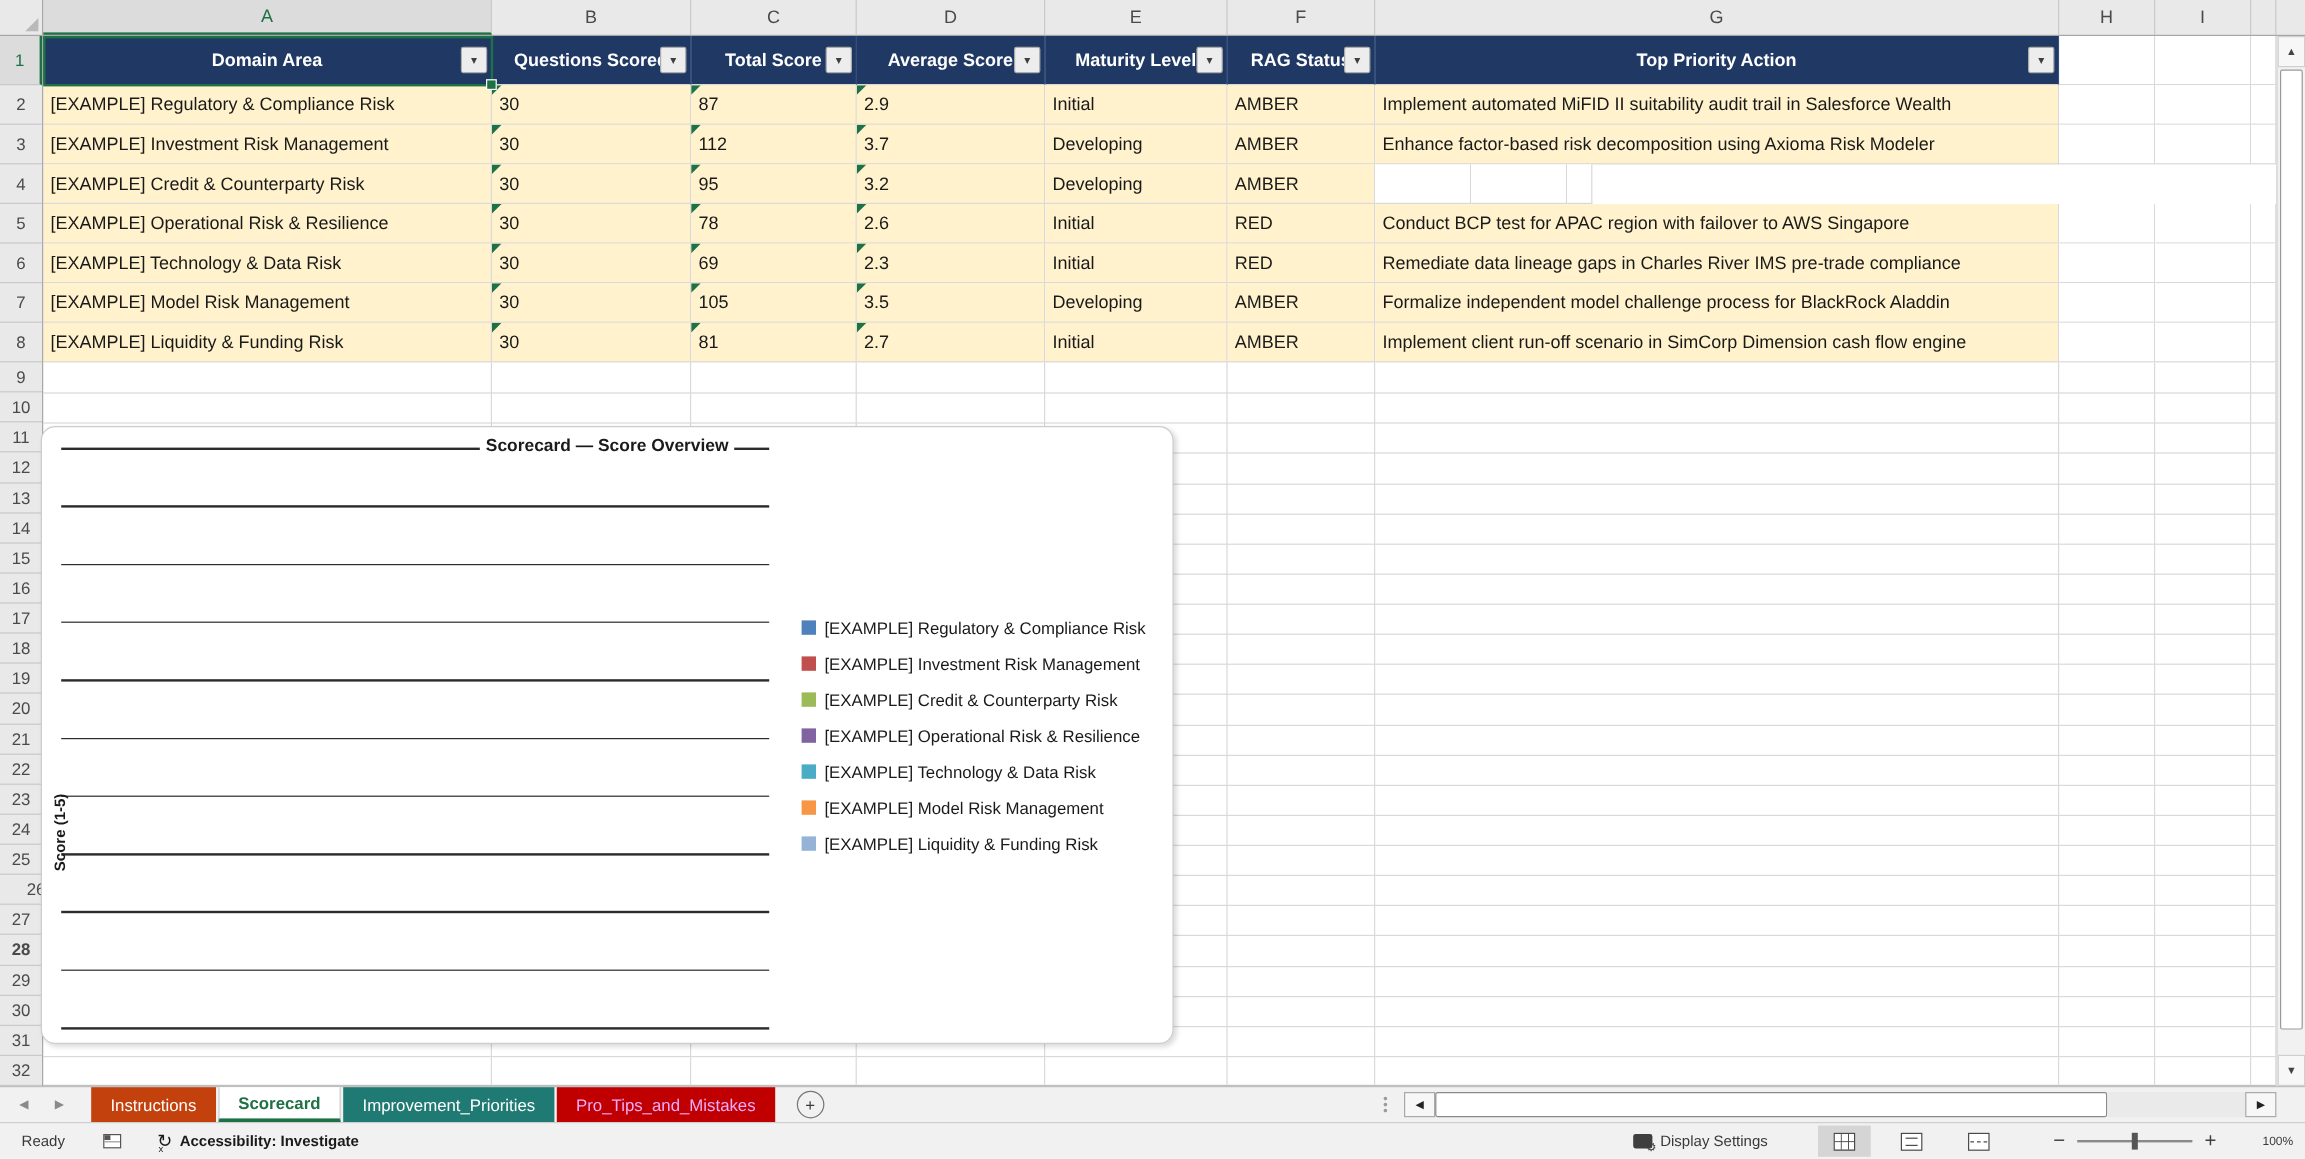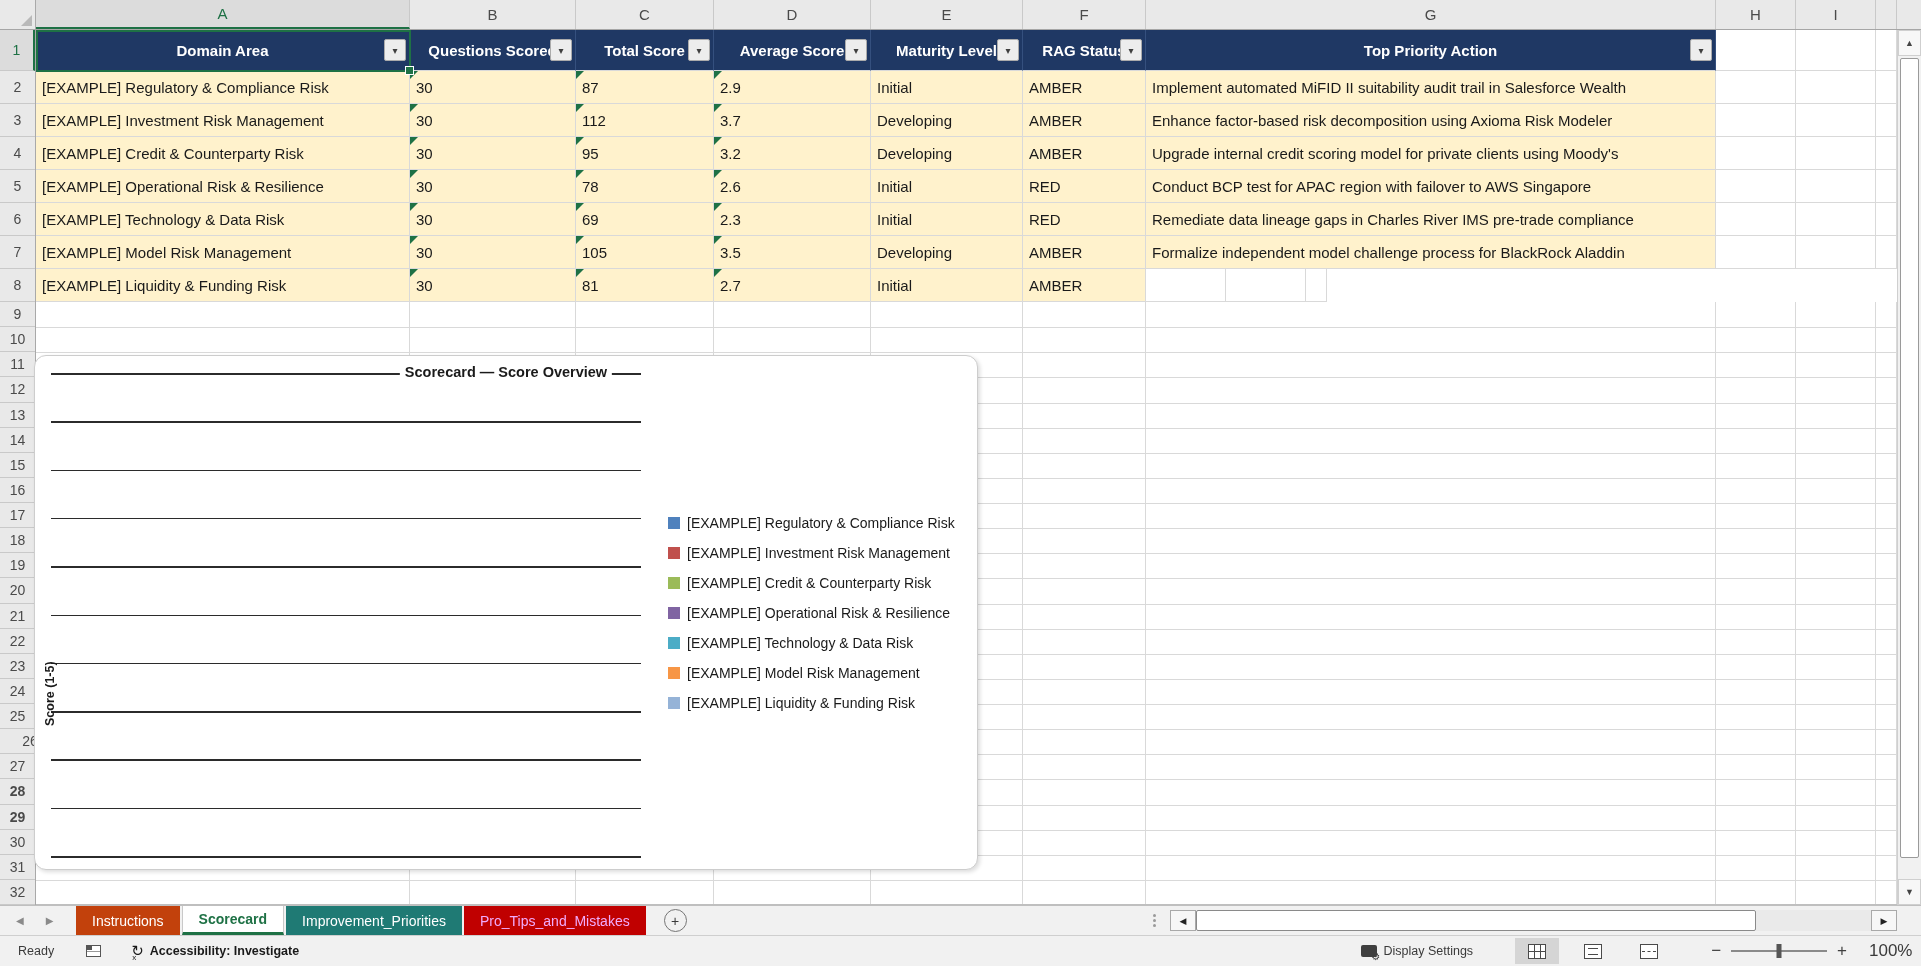--- a/index.html
+++ b/index.html
@@ -121,21 +121,21 @@
             background-size:6px 7px;background-position:-1px -1px;}
   .vi.layout{position:relative;}
   .vi.layout::before{content:'';position:absolute;left:3px;right:3px;top:3px;height:1px;background:#4a4a4a;}
   .vi.layout::after{content:'';position:absolute;left:3px;right:3px;bottom:3px;height:1px;background:#4a4a4a;}
   .vi.break{position:relative;}
   .vi.break::before{content:'';position:absolute;left:1px;right:1px;top:6px;border-top:1px dashed #4a4a4a;}
   .zoomctl{display:flex;align-items:center;margin-left:30px;}
   .zminus,.zplus{font-size:17px;color:#3f3f3f;padding:0 10px;}
   .ztrack{width:96px;height:2px;background:#8a8a8a;position:relative;}
   .zhandle{position:absolute;left:50%;top:50%;transform:translate(-50%,-50%);width:5px;height:14px;background:#555;}
-  .zoomlvl{width:42px;text-align:right;margin-left:12px;font-size:17px;}
+  .zoomlvl{width:42px;text-align:right;margin-left:12px;font-size:10px;}
 </style>
 </head>
 <body>
 
 <div class="app">
 
   <div class="grid">
 
     <div class="sheet-row" style="top:30px;height:41px;">
       <div class="cell hcell w0">
@@ -196,21 +196,20 @@
           <div class="cell wcell w8"></div>
           <div class="cell wcell wx"></div>
         </div>
         <div class="sheet-row" style="top: 137px; height: 33px;">
           <div class="cell dcell w0">[EXAMPLE] Credit &amp; Counterparty Risk</div>
           <div class="cell dcell w1 tri">30</div>
           <div class="cell dcell w2 tri">95</div>
           <div class="cell dcell w3 tri">3.2</div>
           <div class="cell dcell w4">Developing</div>
           <div class="cell dcell w5">AMBER</div>
-          <div class="cell dcell w6">Upgrade internal credit scoring model for private clients using Moody's</div>
           <div class="cell wcell w7"></div>
           <div class="cell wcell w8"></div>
           <div class="cell wcell wx"></div>
         </div>
         <div class="sheet-row" style="top: 170px; height: 33px;">
           <div class="cell dcell w0">[EXAMPLE] Operational Risk &amp; Resilience</div>
           <div class="cell dcell w1 tri">30</div>
           <div class="cell dcell w2 tri">78</div>
           <div class="cell dcell w3 tri">2.6</div>
           <div class="cell dcell w4">Initial</div>
@@ -244,20 +243,21 @@
           <div class="cell wcell w8"></div>
           <div class="cell wcell wx"></div>
         </div>
         <div class="sheet-row" style="top: 269px; height: 33px;">
           <div class="cell dcell w0">[EXAMPLE] Liquidity &amp; Funding Risk</div>
           <div class="cell dcell w1 tri">30</div>
           <div class="cell dcell w2 tri">81</div>
           <div class="cell dcell w3 tri">2.7</div>
           <div class="cell dcell w4">Initial</div>
           <div class="cell dcell w5">AMBER</div>
+          <div class="cell dcell w6">Implement client run-off scenario in SimCorp Dimension cash flow engine</div>
           <div class="cell wcell w7"></div>
           <div class="cell wcell w8"></div>
           <div class="cell wcell wx"></div>
         </div>
       </div>
 
     <div class="filler">
         <div class="hline" style="top: 25.13px;"></div>
         <div class="hline" style="top: 50.26px;"></div>
         <div class="hline" style="top: 75.39px;"></div>
@@ -382,21 +382,21 @@
       <div class="rownum" style="height: 25.13px;">19</div>
       <div class="rownum" style="height: 25.13px;">20</div>
       <div class="rownum" style="height: 25.13px;">21</div>
       <div class="rownum" style="height: 25.13px;">22</div>
       <div class="rownum" style="height: 25.13px;">23</div>
       <div class="rownum" style="height: 25.13px;">24</div>
       <div class="rownum" style="height: 25.13px;">25</div>
       <div class="rownum" style="height: 25.13px; padding-left: 25px;">26</div>
       <div class="rownum" style="height: 25.13px;">27</div>
       <div class="rownum" style="height: 25.13px; font-weight: bold;">28</div>
-      <div class="rownum" style="height: 25.13px; font-weight: bold;">29</div>
+      <div class="rownum" style="height: 25.13px;">29</div>
       <div class="rownum" style="height: 25.13px;">30</div>
       <div class="rownum" style="height: 25.13px;">31</div>
       <div class="rownum" style="height: 25.13px;">32</div>
     </div>
 
   <div class="vscroll">
     <div class="varrow">▲</div>
     <div class="vthumb"></div>
     <div class="vspacer"></div>
     <div class="varrow">▼</div>

